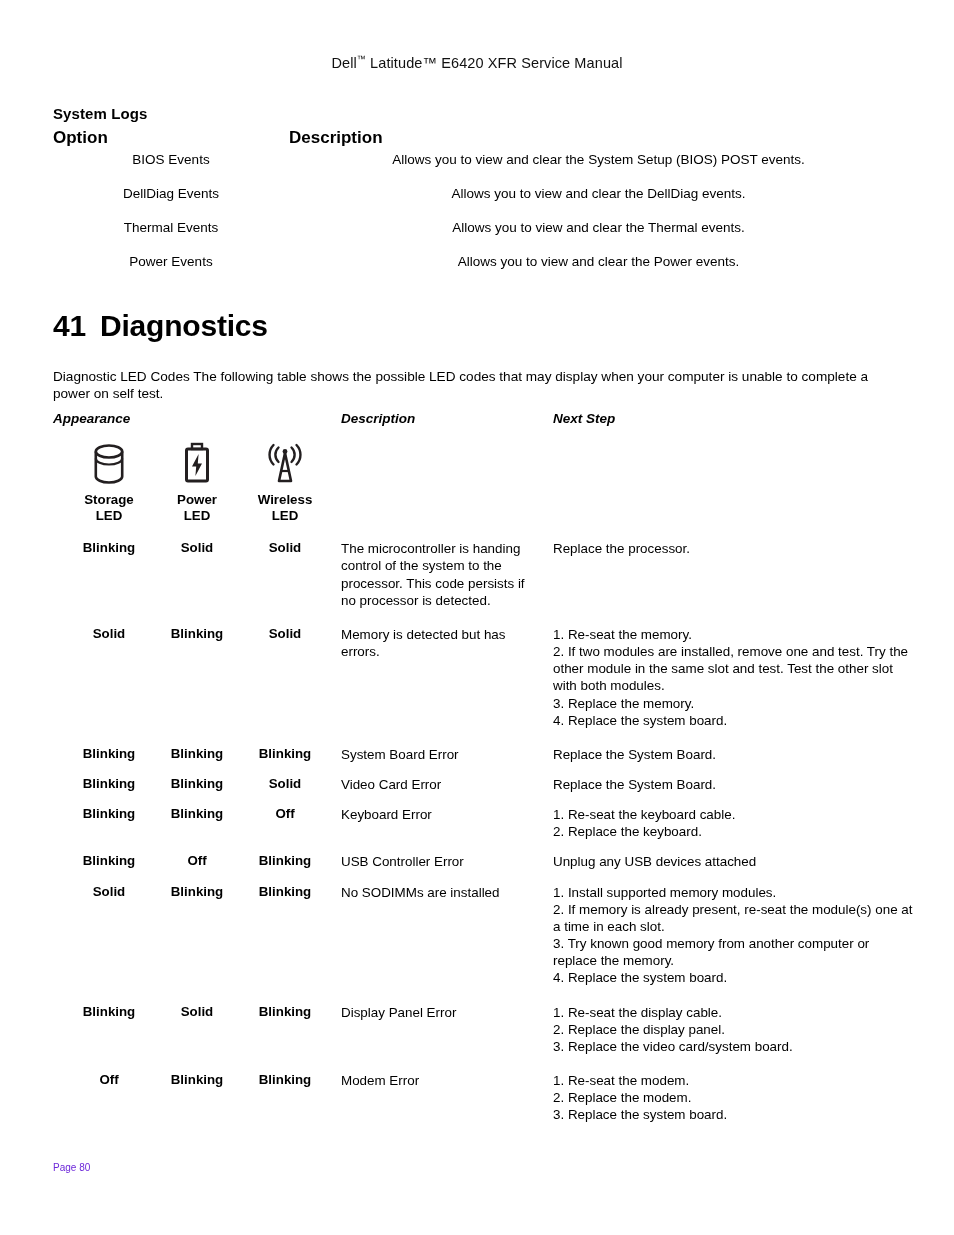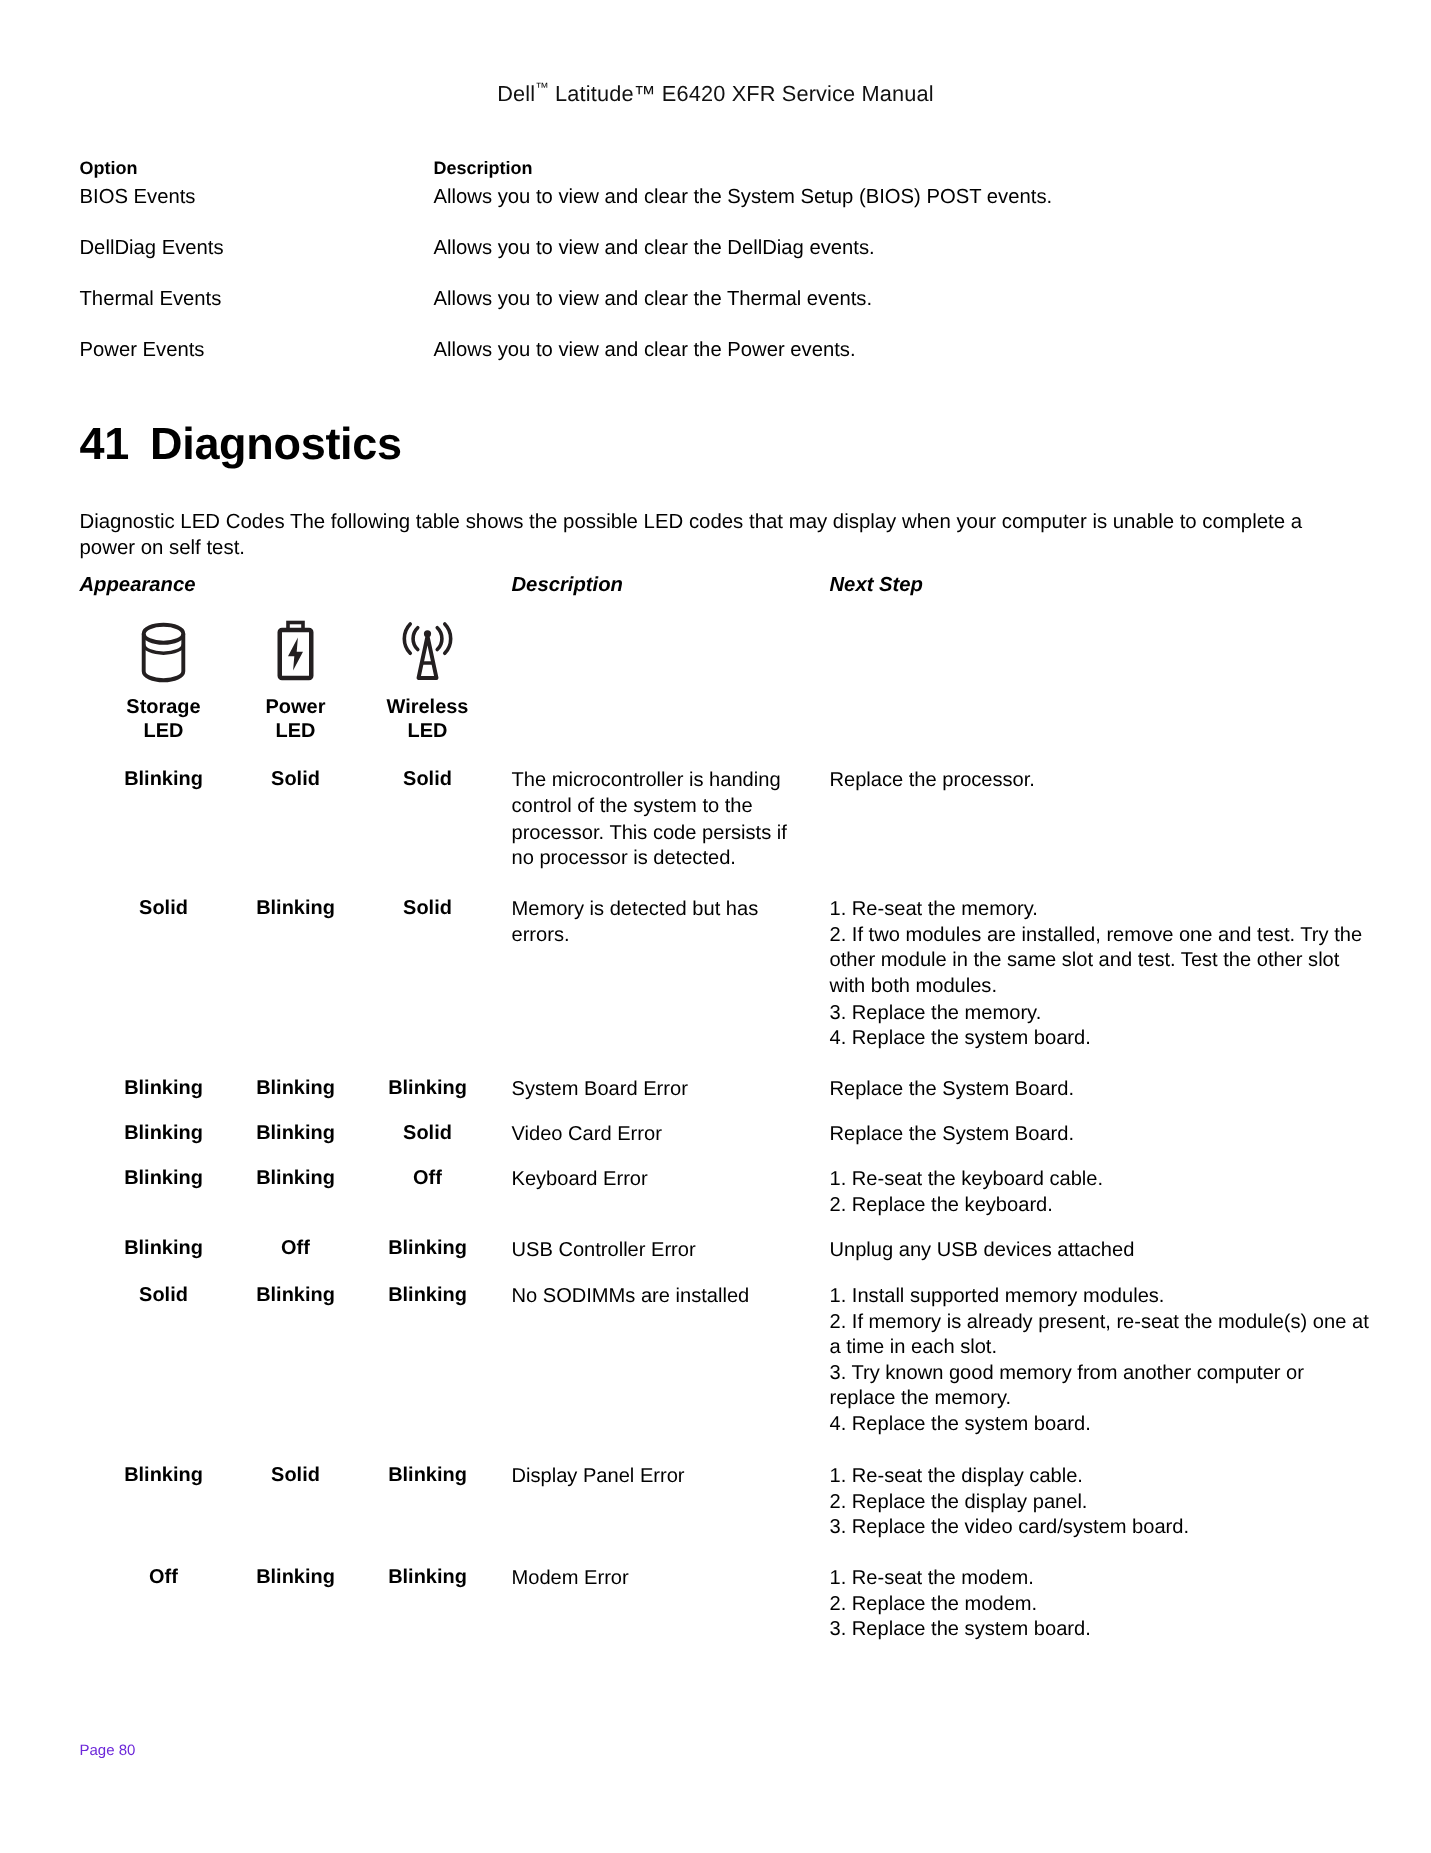--- a/index.html
+++ b/index.html
@@ -54,27 +54,27 @@
     margin: 0 0 6px 0;
     letter-spacing: 0.1px;
   }
   table.logs {
     border-collapse: collapse;
     width: 855px;
     table-layout: fixed;
   }
   table.logs th {
     text-align: left;
-    font-size: 12px;
+    font-size: 17px;
     font-weight: bold;
     padding: 0 0 2px 0;
     vertical-align: top;
   }
   table.logs td {
-    text-align: left;
+    text-align: center;
     font-size: 13.5px;
     font-weight: normal;
     padding: 2px 0 15px 0;
     vertical-align: top;
     line-height: 1.25;
   }
   table.logs tr:last-child td { padding-bottom: 0; }
   .col-opt  { width: 236px; }
   .col-desc { width: 619px; }
 
@@ -178,20 +178,21 @@
 <body>
 
 <div class="page">
 
   <div class="doc-header">
     <span>Dell</span><sup>™</sup><span> Latitude™ E6420 XFR Service Manual</span>
   </div>
 
   <div class="content">
 
+    <h2 class="section-title">System Logs</h2>
 
     <table class="logs">
       <thead>
         <tr>
           <th class="col-opt">Option</th>
           <th class="col-desc">Description</th>
         </tr>
       </thead>
       <tbody id="logs-body">
           <tr>

